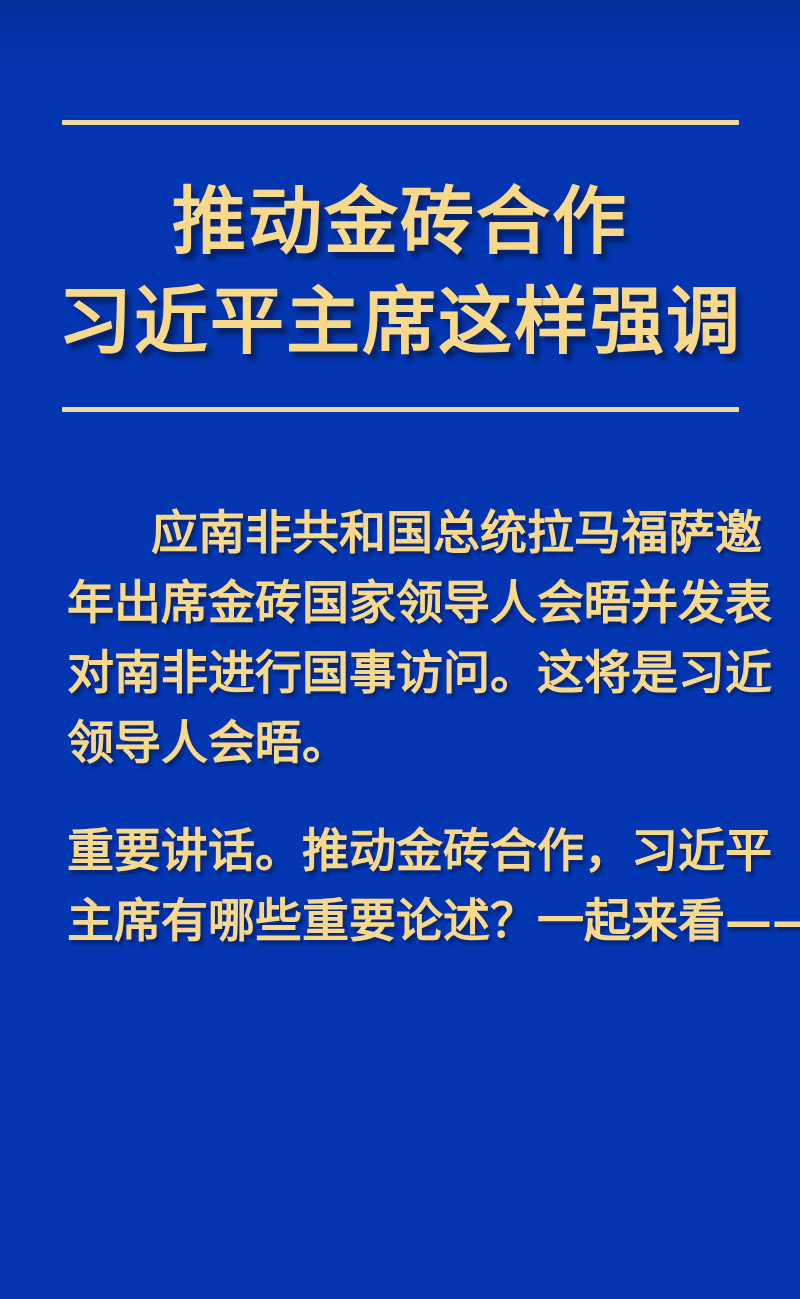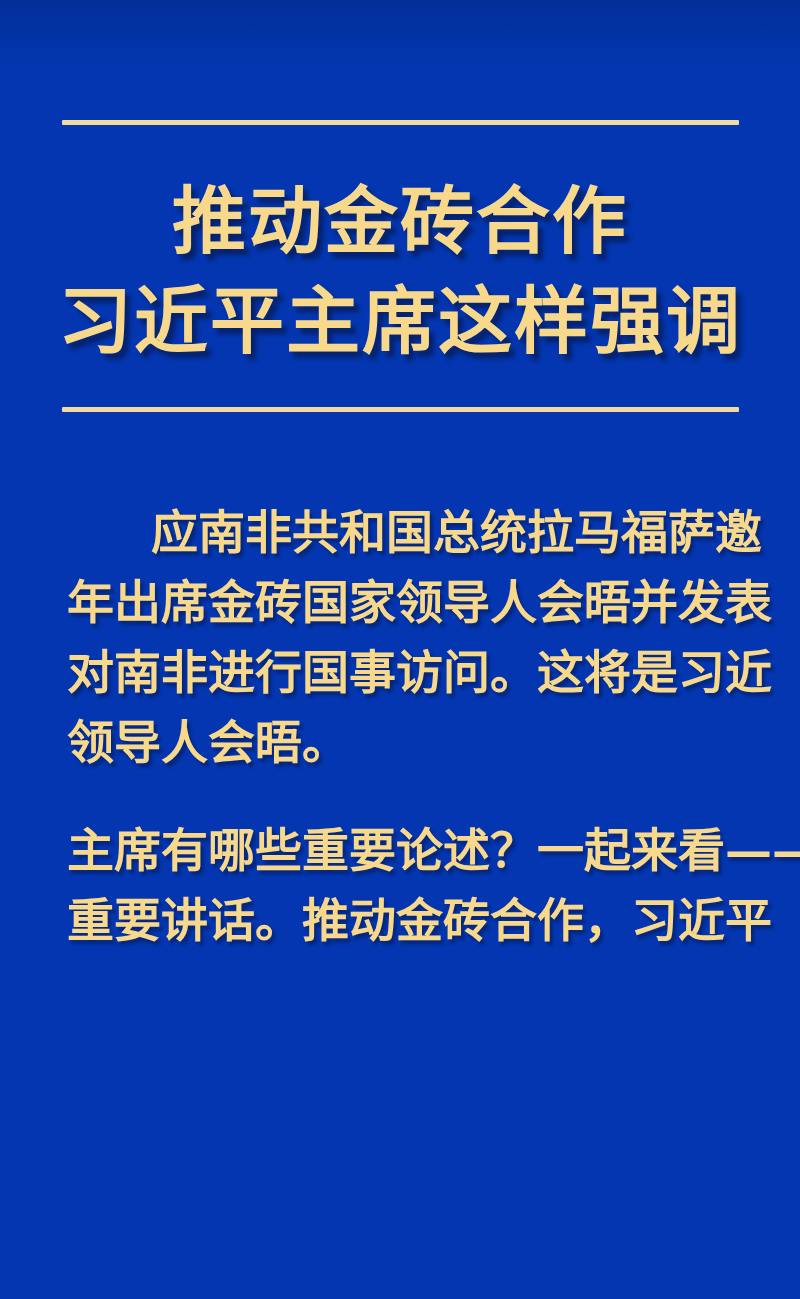--- a/index.html
+++ b/index.html
@@ -75,19 +75,19 @@
   <div class="article">
 
     <div class="para para-1">
       <div class="line indent">应南非共和国总统拉马福萨邀</div>
       <div class="line">年出席金砖国家领导人会晤并发表</div>
       <div class="line">对南非进行国事访问。这将是习近</div>
       <div class="line endline">领导人会晤。</div>
     </div>
 
     <div class="para para-2">
+      <div class="line">重要讲话。推动金砖合作，习近平</div>
       <div class="line endline">主席有哪些重要论述？一起来看——</div>
-      <div class="line">重要讲话。推动金砖合作，习近平</div>
     </div>
 
   </div>
 
 </div>
 
 </body></html>

